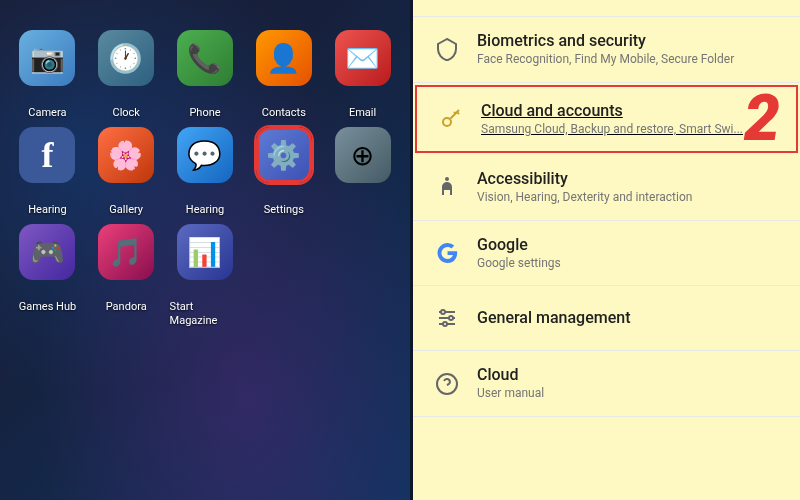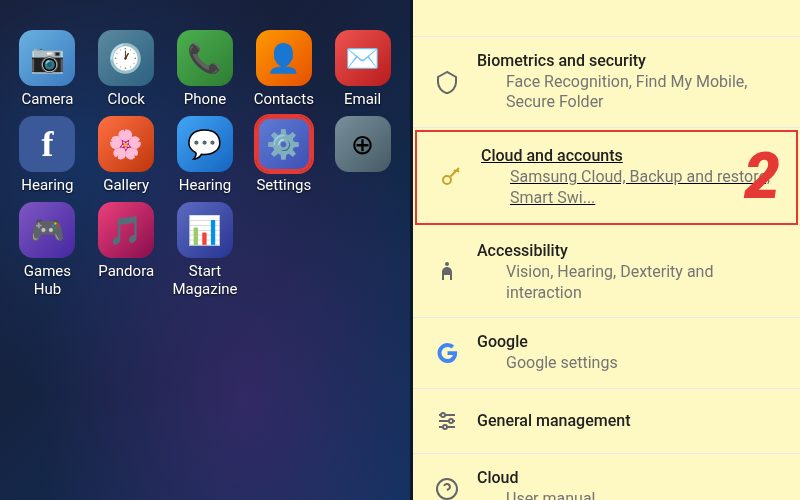--- a/index.html
+++ b/index.html
@@ -52,24 +52,25 @@
       border-radius: 14px;
       display: flex;
       align-items: center;
       justify-content: center;
       font-size: 28px;
       position: relative;
     }
 
     .app-label {
       color: white;
-      font-size: 15px;
-      text-align: center;
+      font-size: 11px;
+      text-align: left;
       text-shadow: 0 1px 2px rgba(0,0,0,0.8);
       line-height: 1.2;
+      margin-top: 16px;
     }
 
     
     .icon-camera { background: linear-gradient(135deg, #6ab0e0, #3a7bbf); }
     .icon-clock { background: linear-gradient(135deg, #5a8a9f, #2d6080); }
     .icon-phone { background: linear-gradient(135deg, #4caf50, #2e7d32); }
     .icon-contacts { background: linear-gradient(135deg, #ff9800, #e65100); }
     .icon-email { background: linear-gradient(135deg, #ef5350, #b71c1c); }
     .icon-facebook { background: #3b5998; }
     .icon-gallery { background: linear-gradient(135deg, #ff7043, #bf360c); }
@@ -135,24 +136,23 @@
     }
 
     .settings-title {
       font-size: 16px;
       font-weight: 500;
       color: #212121;
       margin-bottom: 2px;
     }
 
     .settings-subtitle {
-      font-size: 16px;
+      font-size: 12px;
       color: #757575;
       line-height: 1.3;
-      margin-left: 29px;
     }
 
     .number-2 {
       position: absolute;
       right: 16px;
       top: 50%;
       transform: translateY(-50%);
       color: #e53935;
       font-size: 64px;
       font-weight: 900;

